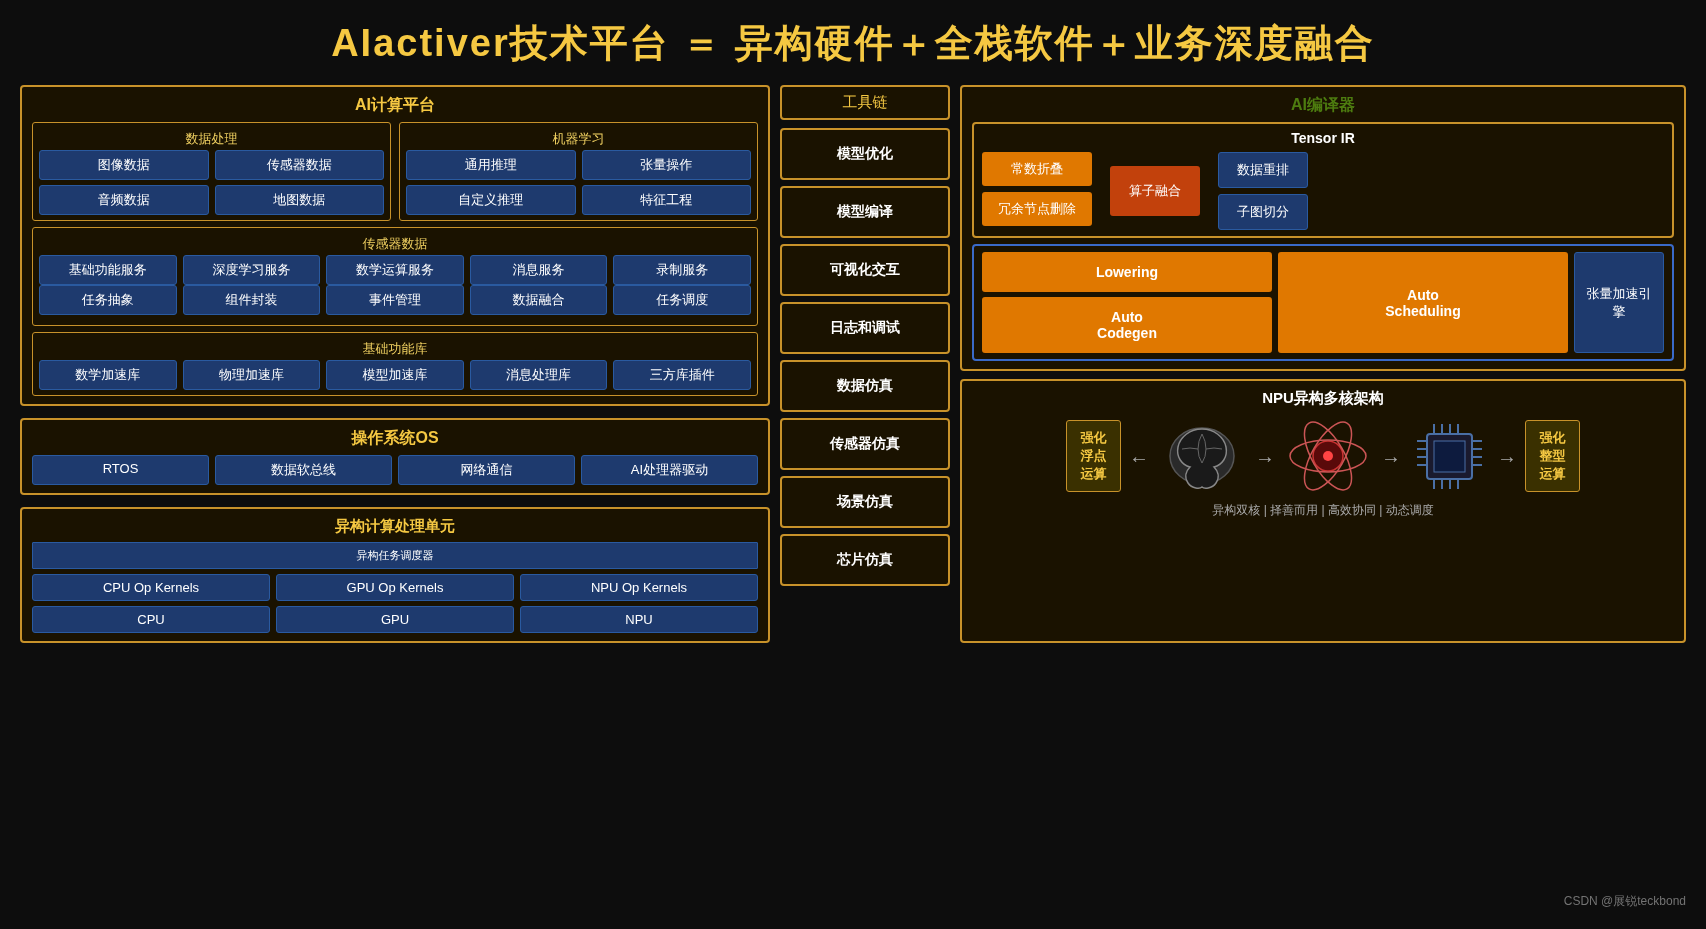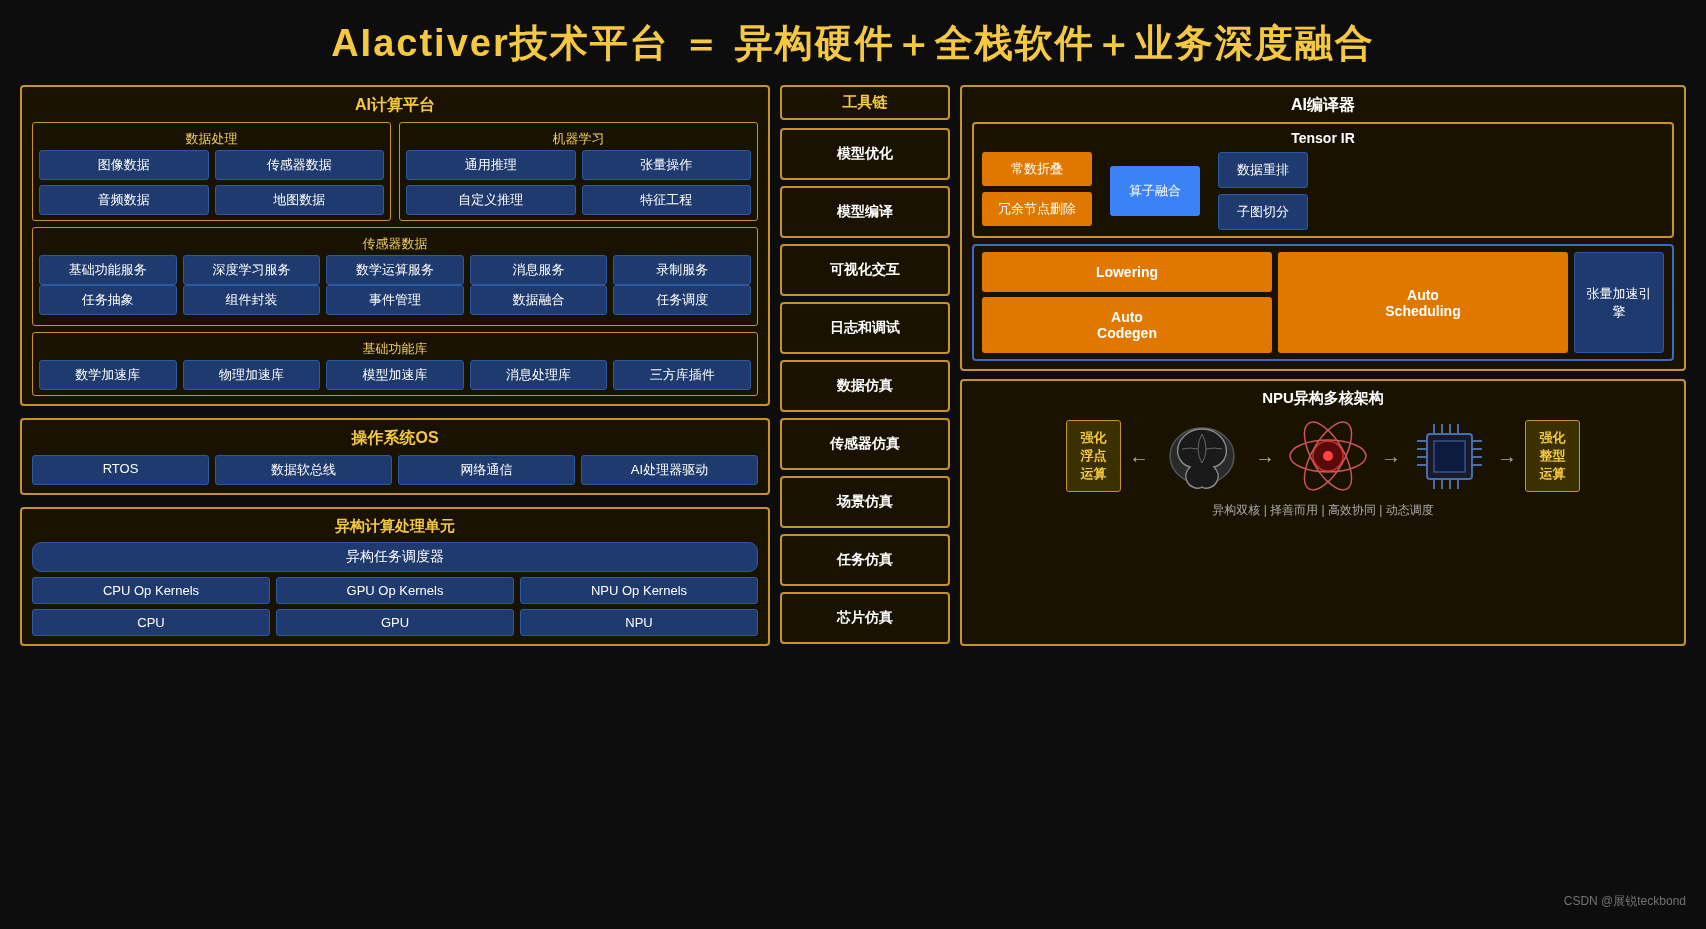--- a/index.html
+++ b/index.html
@@ -105,21 +105,21 @@
       gap: 8px;
     }
     .compiler-box {
       border: 2px solid #c8922a;
       border-radius: 4px;
       background: #1a1200;
       padding: 8px 10px;
     }
     .compiler-title {
       text-align: center;
-      color: #ffffff;
+      color: #4d7c0f;
       font-size: 16px;
       font-weight: bold;
       margin-bottom: 6px;
     }
     .tensor-ir-box {
       border: 2px solid #c8922a;
       border-radius: 4px;
       padding: 6px 8px;
       margin-bottom: 6px;
     }
@@ -133,21 +133,21 @@
     .orange-cell {
       background: #e07800;
       color: #fff;
       font-size: 13px;
       padding: 8px 12px;
       border-radius: 3px;
       text-align: center;
       min-width: 90px;
     }
     .orange-cell-tall {
-      background: #3b82f6;
+      background: #c2410c;
       color: #fff;
       font-size: 13px;
       padding: 16px 12px;
       border-radius: 3px;
       text-align: center;
       min-width: 90px;
     }
     .dark-cell {
       background: #1e3a6e;
       border: 1px solid #2a5aa0;
@@ -308,23 +308,23 @@
       position: absolute;
       bottom: 19px;
       right: 20px;
       color: #737373;
       font-size: 12px;
     }
     .full-width-cell {
       background: #1e3a6e;
       border: 1px solid #2a5aa0;
       color: #fff;
-      font-size: 14px;
+      font-size: 11px;
       padding: 5px 10px;
-      border-radius: 9px;
+      border-radius: 1px;
       text-align: center;
       width: 100%;
       margin-bottom: 5px;
     }
   </style>
 </head>
 <body>
 
 <div class="main-container" style="position:relative;">
   <div class="title">AIactiver技术平台 ＝ 异构硬件＋全栈软件＋业务深度融合</div>
@@ -413,31 +413,30 @@
         </div>
         <div class="grid-row" style="margin-bottom:0;">
           <div class="cell">CPU</div>
           <div class="cell">GPU</div>
           <div class="cell">NPU</div>
         </div>
       </div>
     </div>
 
     <div class="middle-panel">
-      <div style="border:2px solid #c8922a;border-radius:4px;background:#1a1200;text-align:center;padding:6px;font-size:15px;font-weight:bold;color:#f5c842;margin-bottom:2px;">
+      <div style="border:2px solid #c8922a;border-radius:4px;background:#1a1200;text-align:center;padding:6px;font-size:15px;font-weight:normal;color:#f5c842;margin-bottom:2px;">
         <span>工具链</span>
       </div>
       <div class="tool-box">模型优化</div>
       <div class="tool-box">模型编译</div>
       <div class="tool-box">可视化交互</div>
       <div class="tool-box">日志和调试</div>
       <div class="tool-box">数据仿真</div>
       <div class="tool-box">传感器仿真</div>
       <div class="tool-box">场景仿真</div>
-      <div class="tool-box">任务仿真</div>
       <div class="tool-box">芯片仿真</div>
     </div>
 
     <div class="right-panel">
 
       <div class="compiler-box">
         <div class="compiler-title">AI编译器</div>
 
         <div class="tensor-ir-box">
           <div class="tensor-ir-title">Tensor IR</div>

